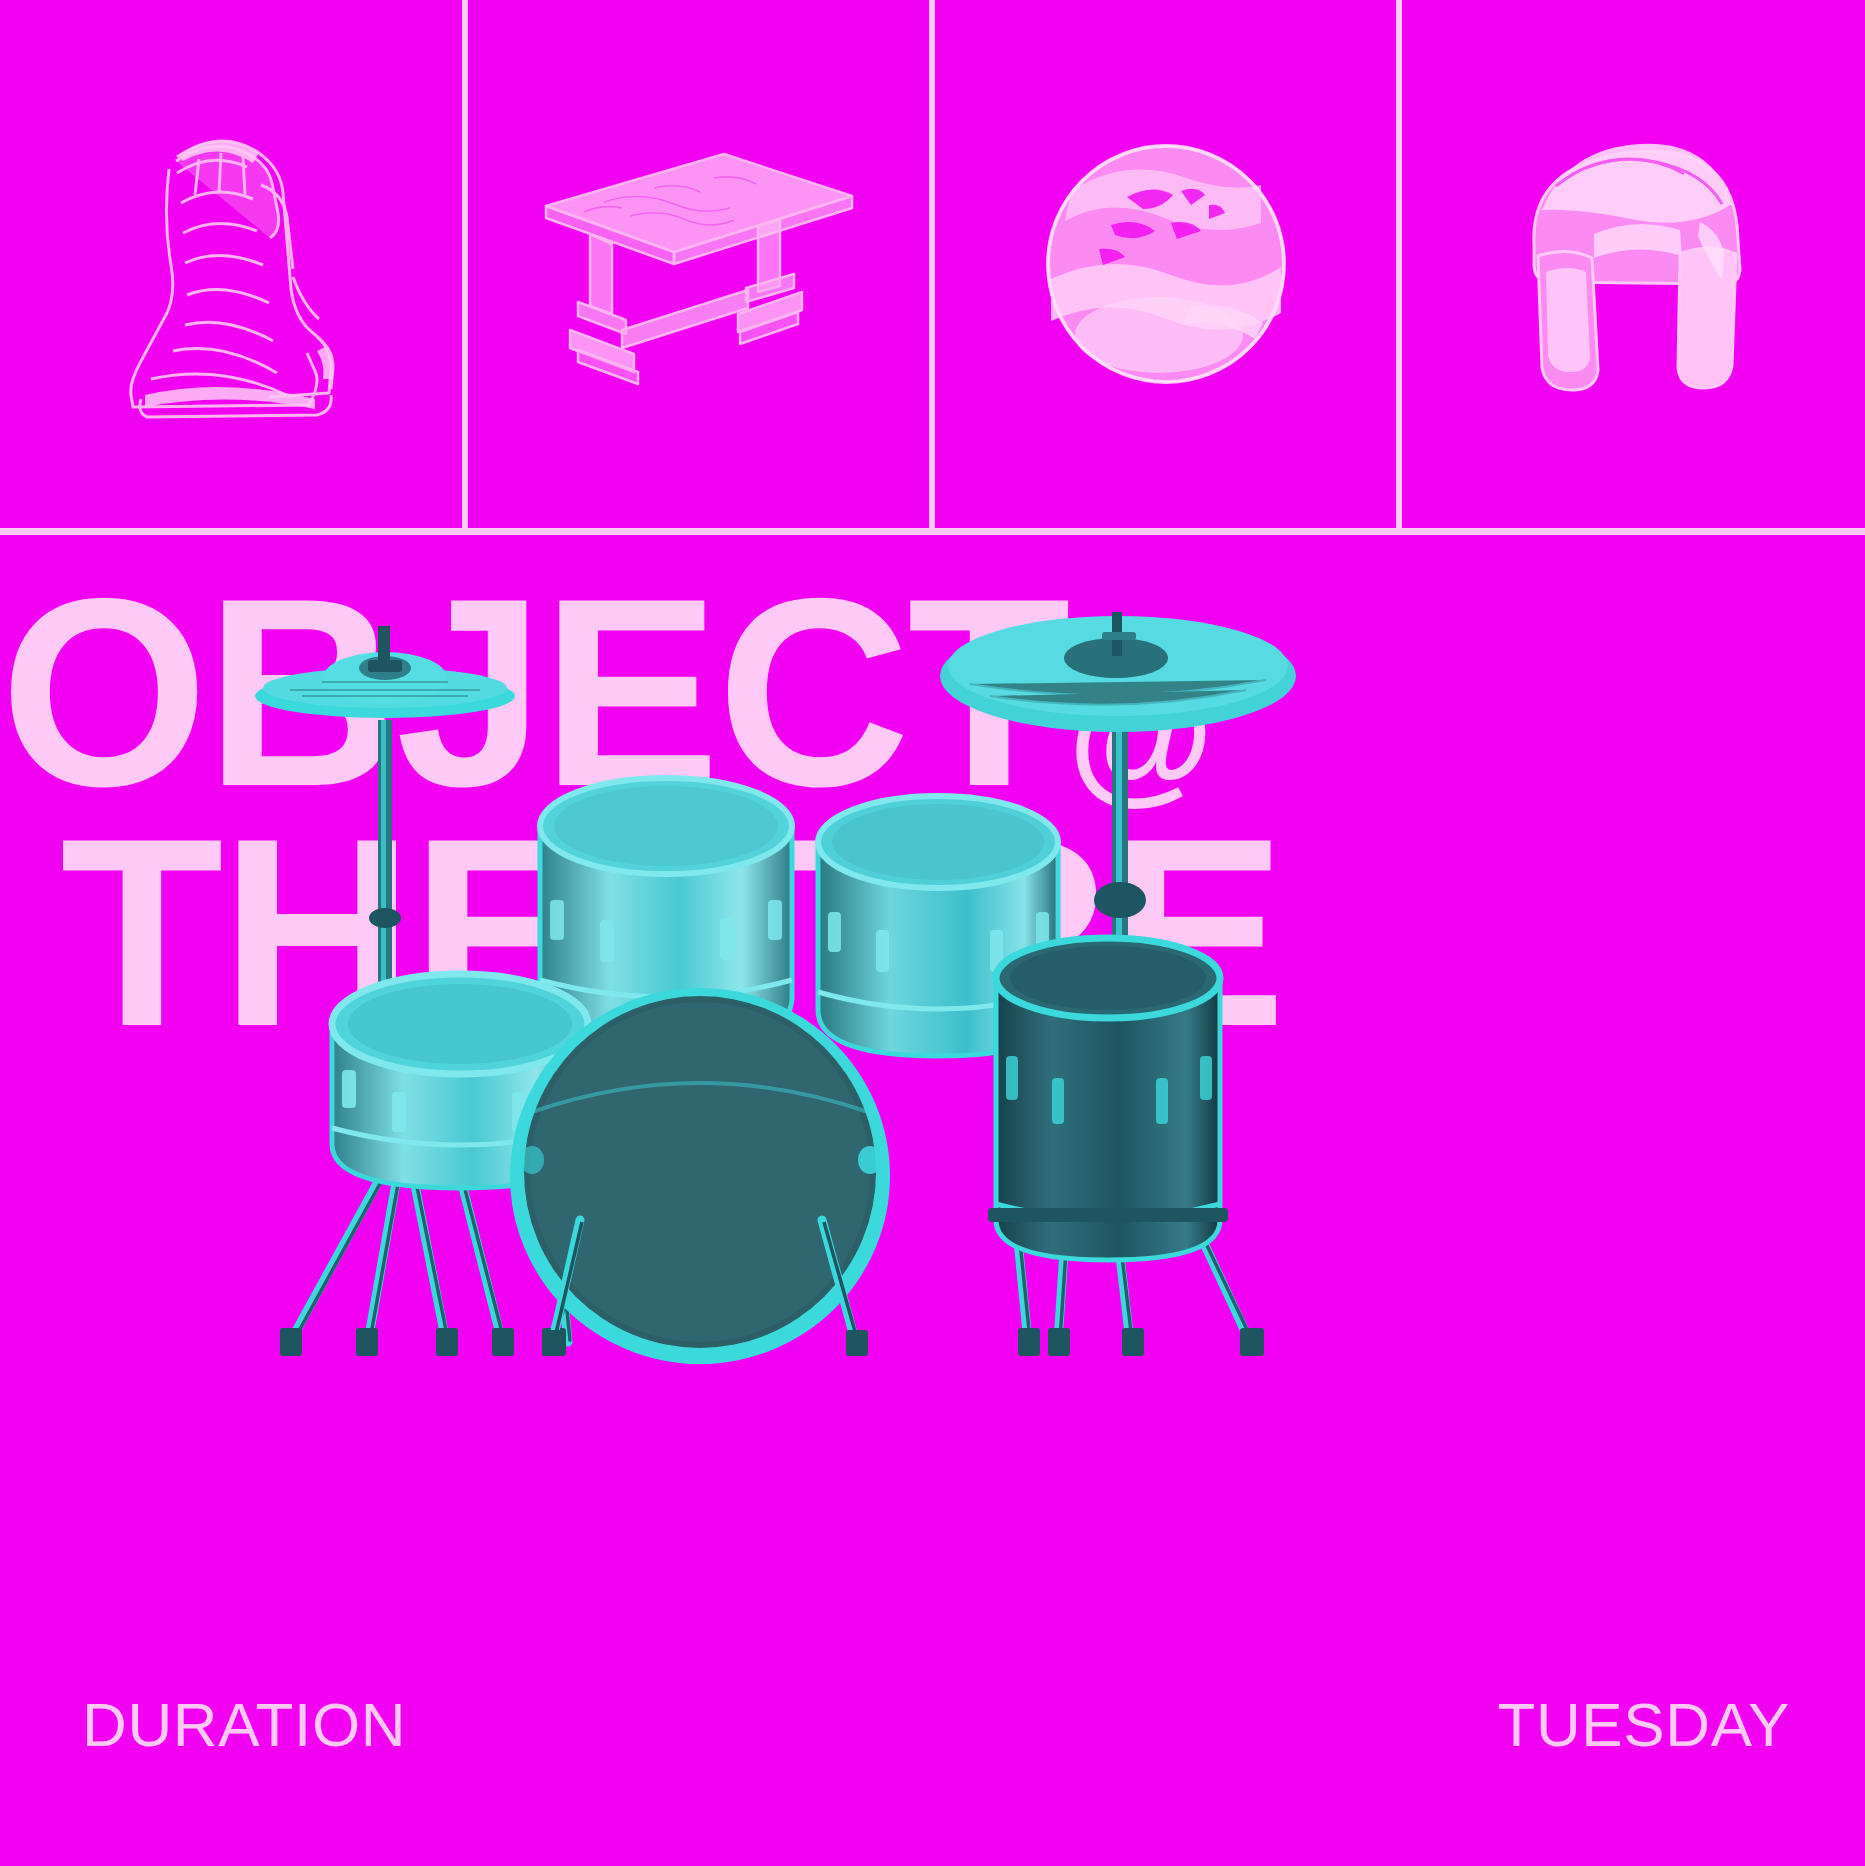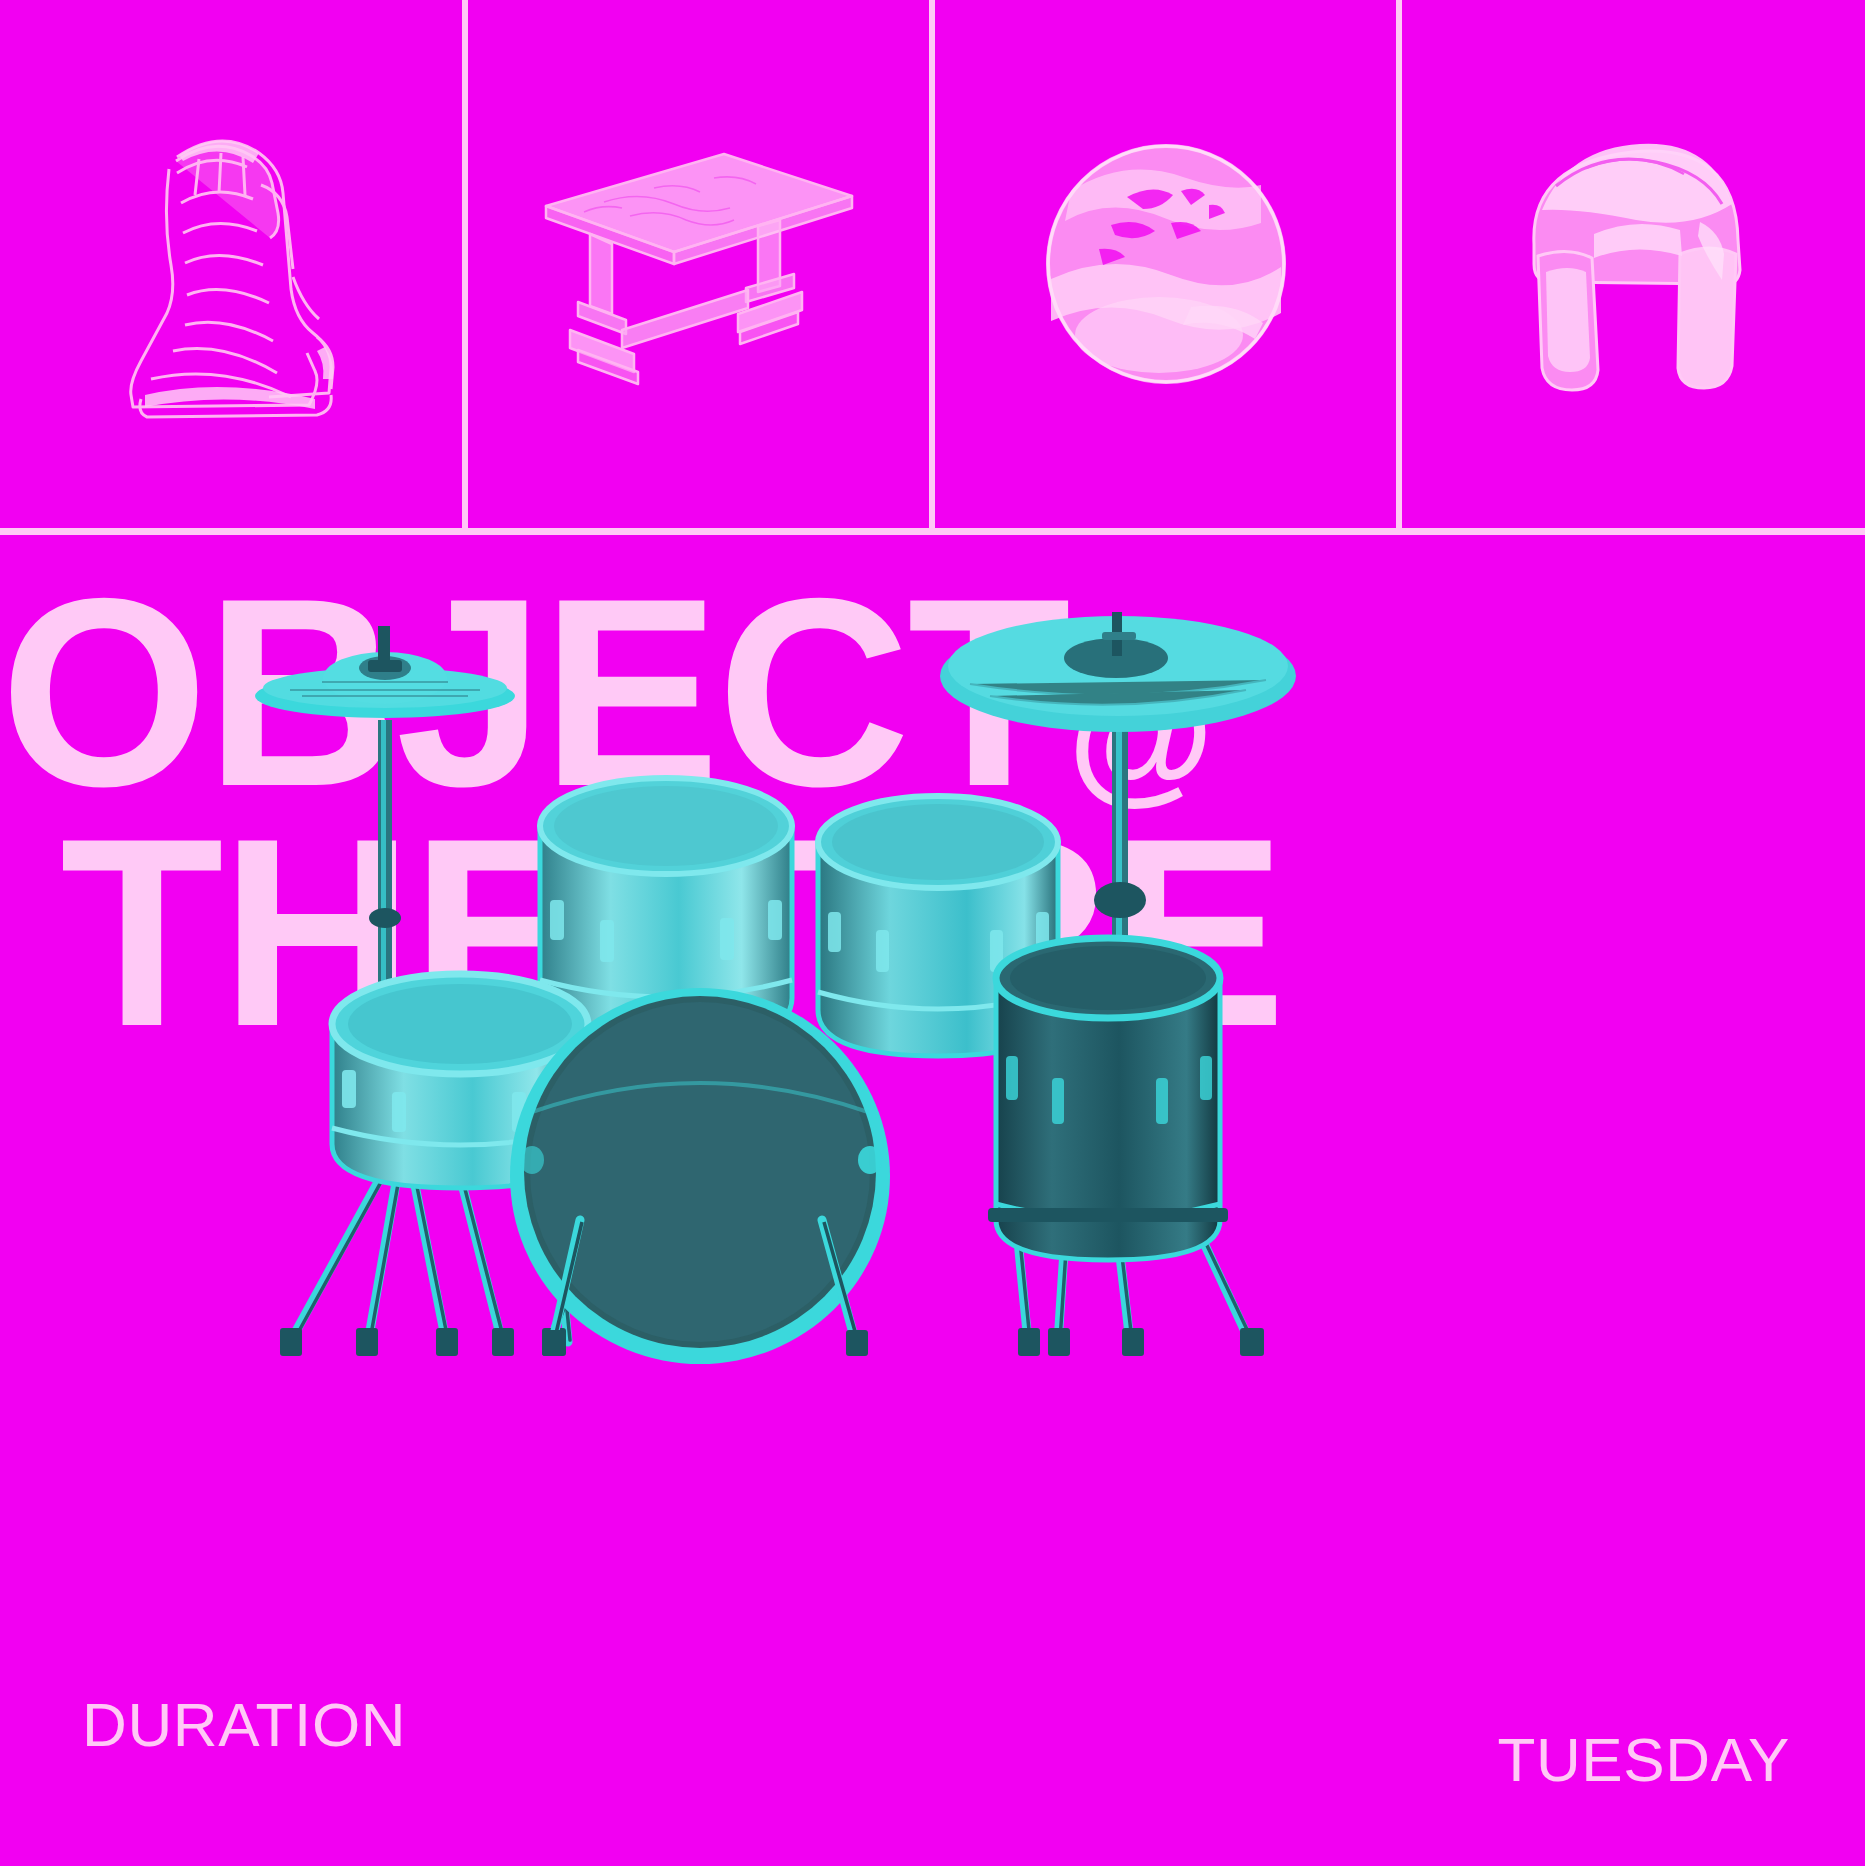--- a/index.html
+++ b/index.html
@@ -32,21 +32,21 @@
   
   .kit{position:absolute;left:250px;top:600px;width:1060px;height:800px;}
   .kit svg{display:block;width:1060px;height:800px;overflow:visible;}
 
   
   .footer{position:absolute;left:0;top:1680px;width:1865px;height:130px;}
   .foot-item{position:absolute;color:#ffc9f6;font-size:62px;font-weight:400;
              letter-spacing:0.01em;line-height:90px;white-space:nowrap;}
   .f-left{left:82px;top:0;}
   .f-mid{left:752px;top:0;}
-  .f-right{right:75px;top:0;text-align:right;margin-top:35px;}
+  .f-right{right:75px;top:0;text-align:right;}
 </style>
 </head>
 <body>
 
 <div class="poster">
 
   <div class="strip">
 
     <div class="cell c1">
       <svg width="300" height="330" viewBox="0 0 300 330">

